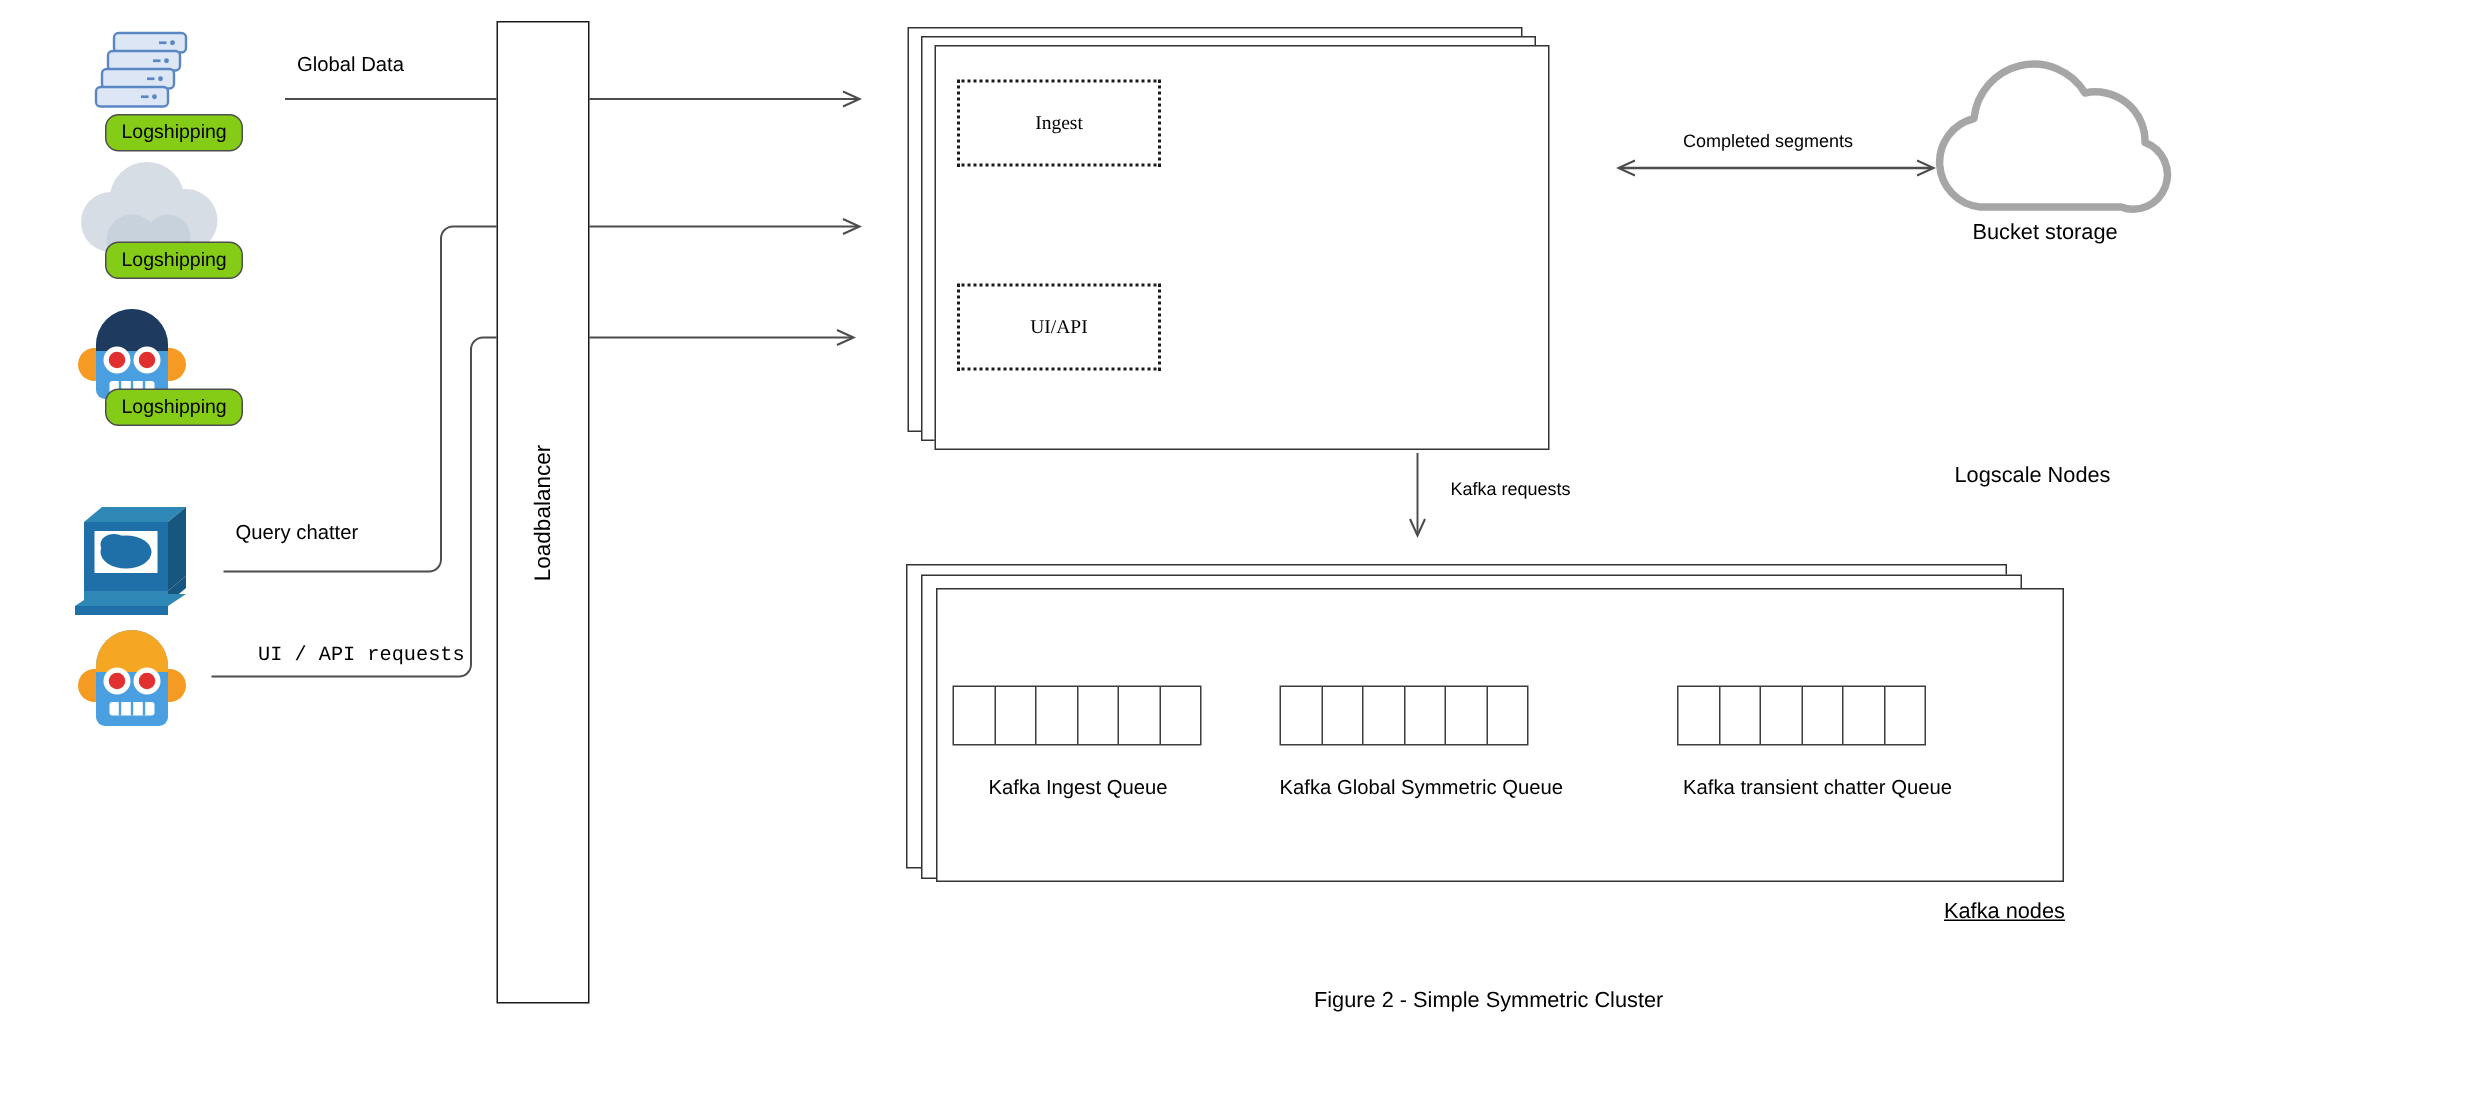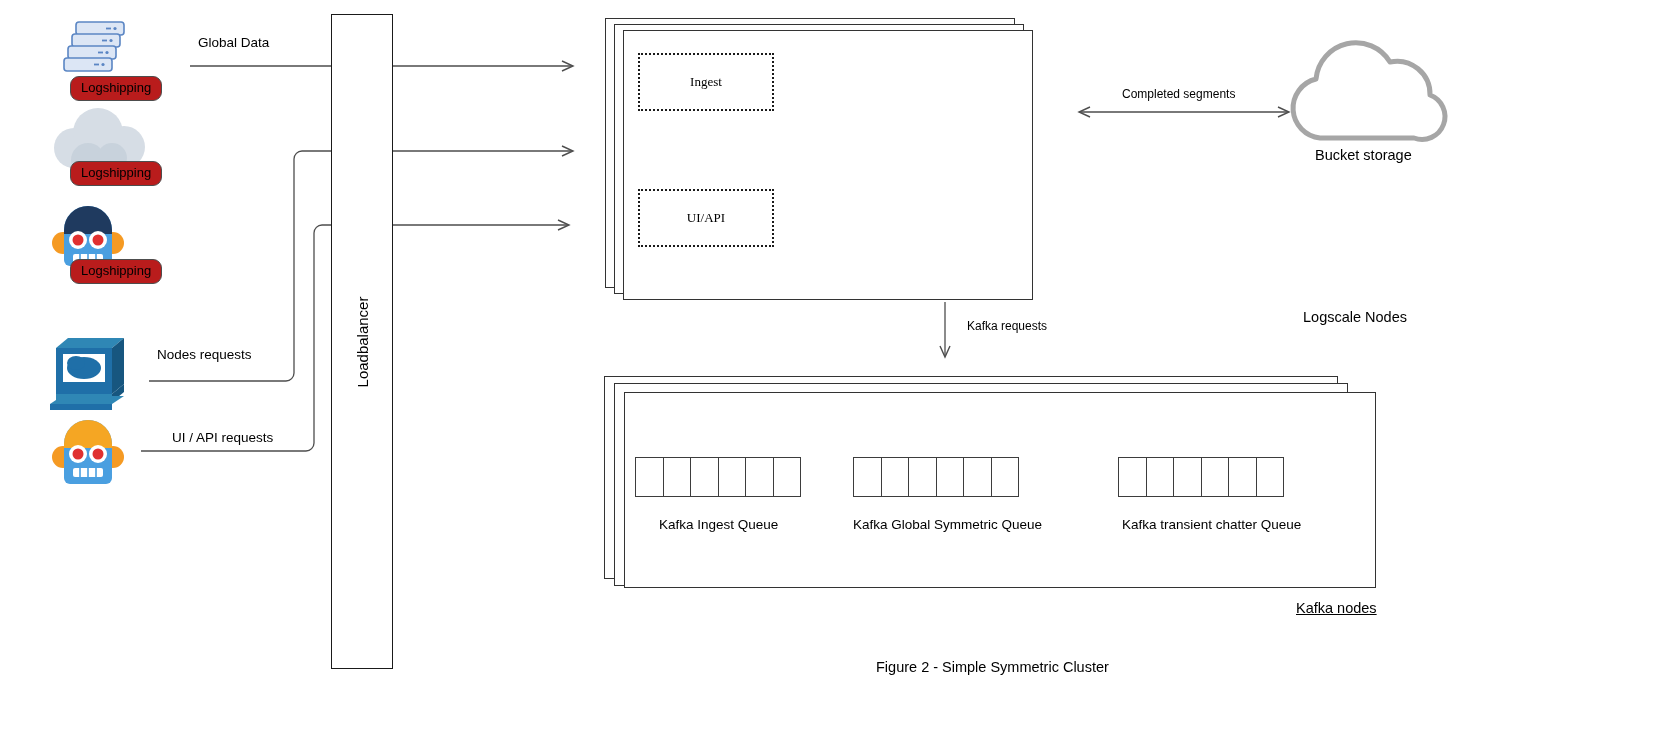--- a/index.html
+++ b/index.html
@@ -28,21 +28,21 @@
     line-height: 1.1;
   }
   .lbl-sm { font-size: 12px; }
   .lbl-lg { font-size: 14.5px; }
 
   
   .chip {
     position: absolute;
     border: 1.4px solid #4d4d4d;
     border-radius: 9px;
-    background: #b91c1c;
+    background: #84cc16;
     font-size: 13px;
     color: #000;
     padding: 4px 10px 5px 10px;
     white-space: nowrap;
     line-height: 1.1;
   }
 
   
   .loadbalancer {
     position: absolute;
@@ -228,23 +228,23 @@
   </svg>
 
   <div class="chip" style="left:70px; top:76px;">Logshipping</div>
 
   <div class="chip" style="left:70px; top:161px;">Logshipping</div>
 
   <div class="chip" style="left:70px; top:259px;">Logshipping</div>
 
   <div class="lbl" style="left:198px; top:36px;">Global Data</div>
 
-  <div class="lbl" style="left:157px; top:348px;">Nodes requests</div>
-
-  <div class="lbl" style="left:172px; top:431px;">UI / API requests</div>
+  <div class="lbl" style="left:157px; top:348px;">Query chatter</div>
+
+  <div class="lbl" style="left:172px; top:431px;font-family:Liberation Mono, monospace;">UI / API requests</div>
 
   <div class="lbl lbl-sm" style="left:1122px; top:88px;">Completed segments</div>
 
   <div class="lbl lbl-sm" style="left:967px; top:320px;">Kafka requests</div>
 
   <div class="loadbalancer" style="left:331px; top:14px; width:62px; height:655px;">
     <span class="loadbalancer-label">Loadbalancer</span>
   </div>
 
   <div class="stack-card" style="left:605px; top:18px; width:410px; height:270px;"></div>

